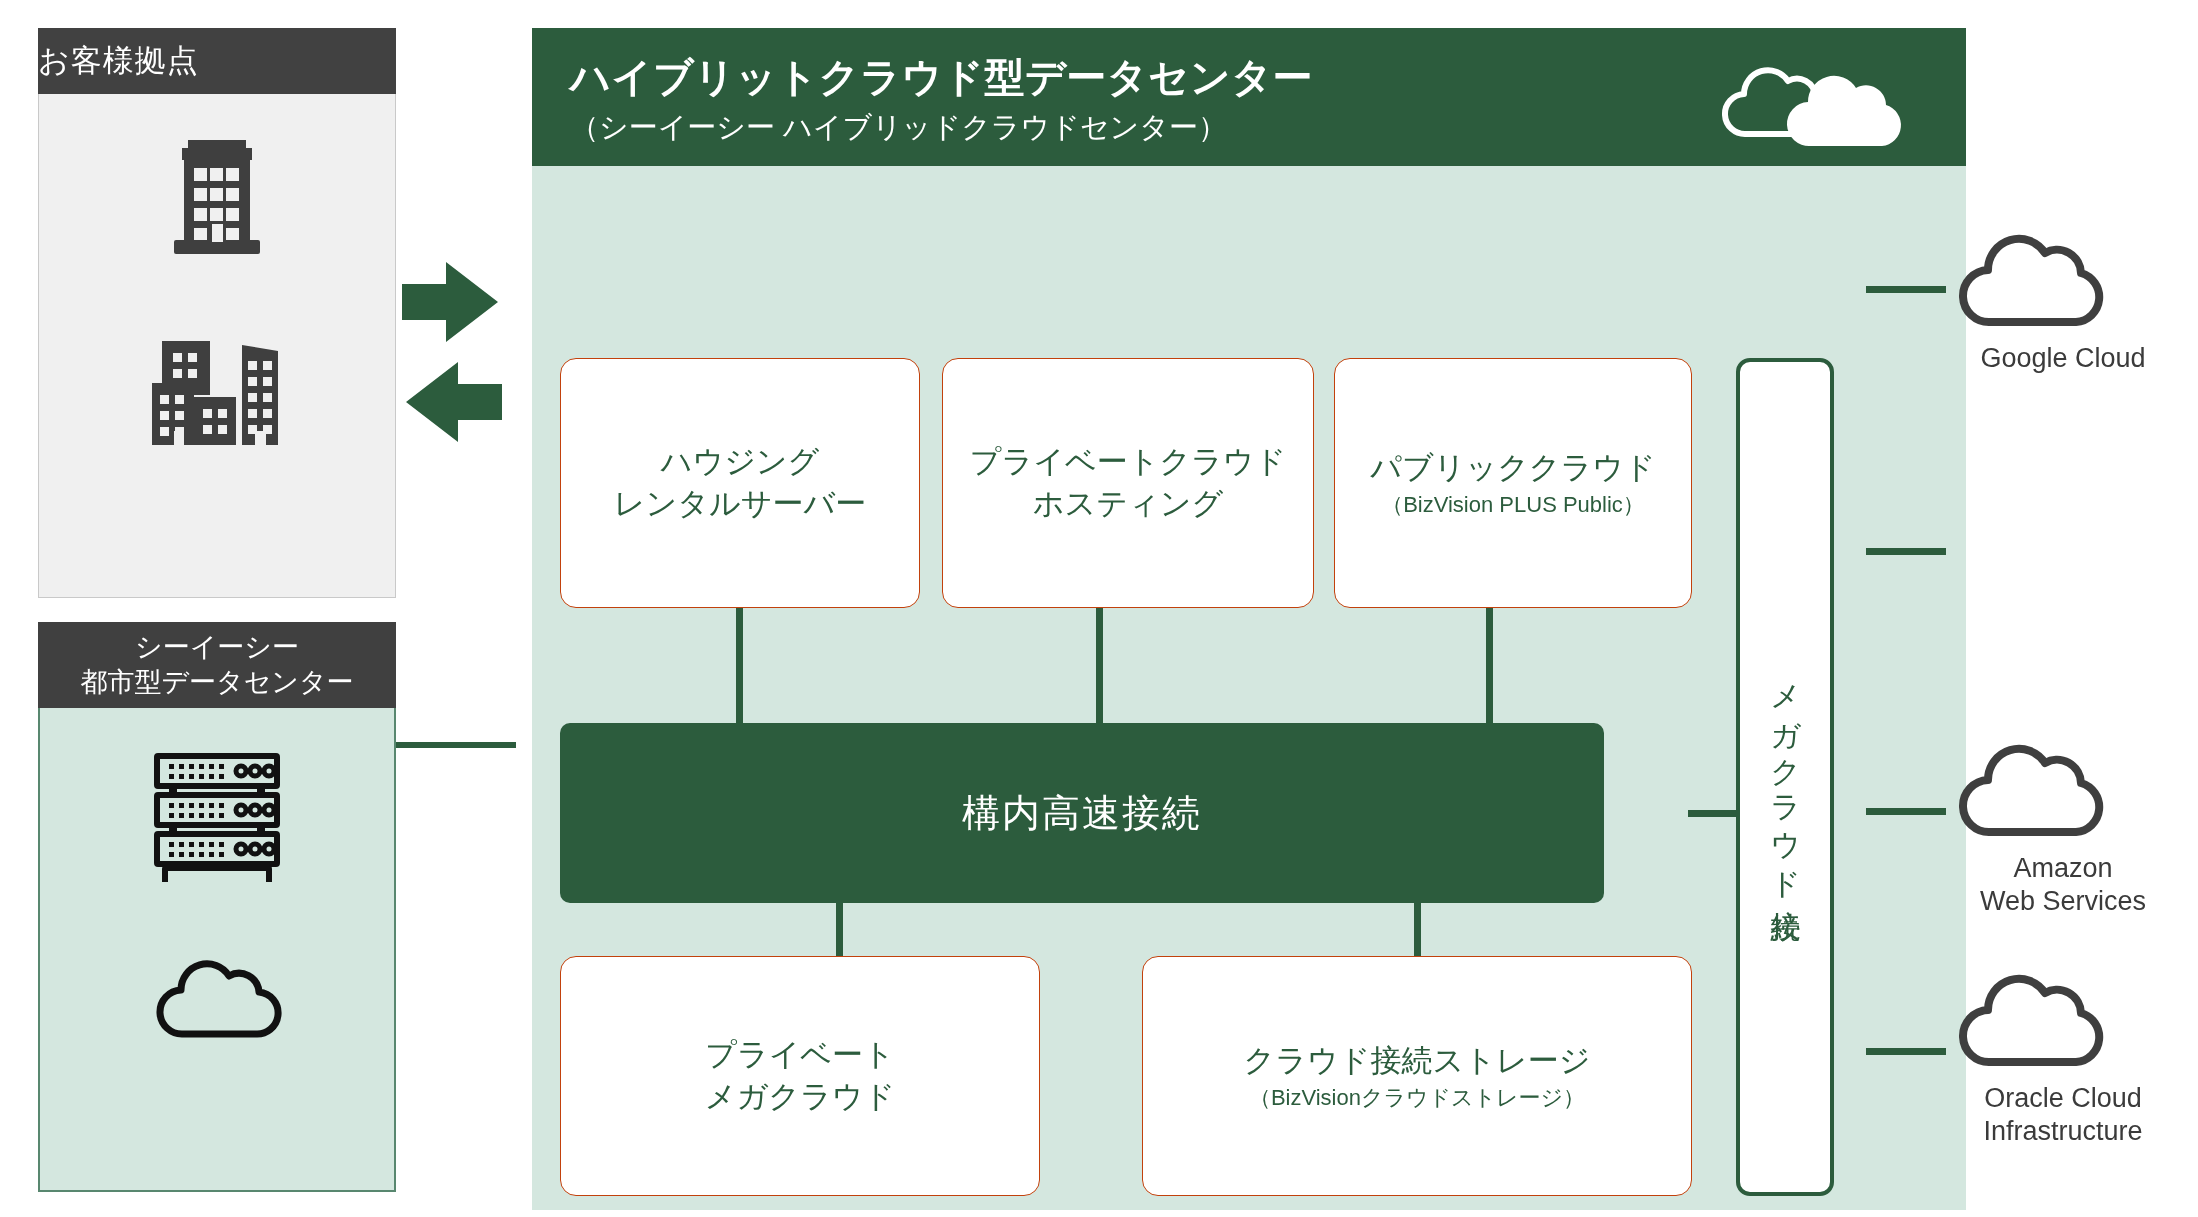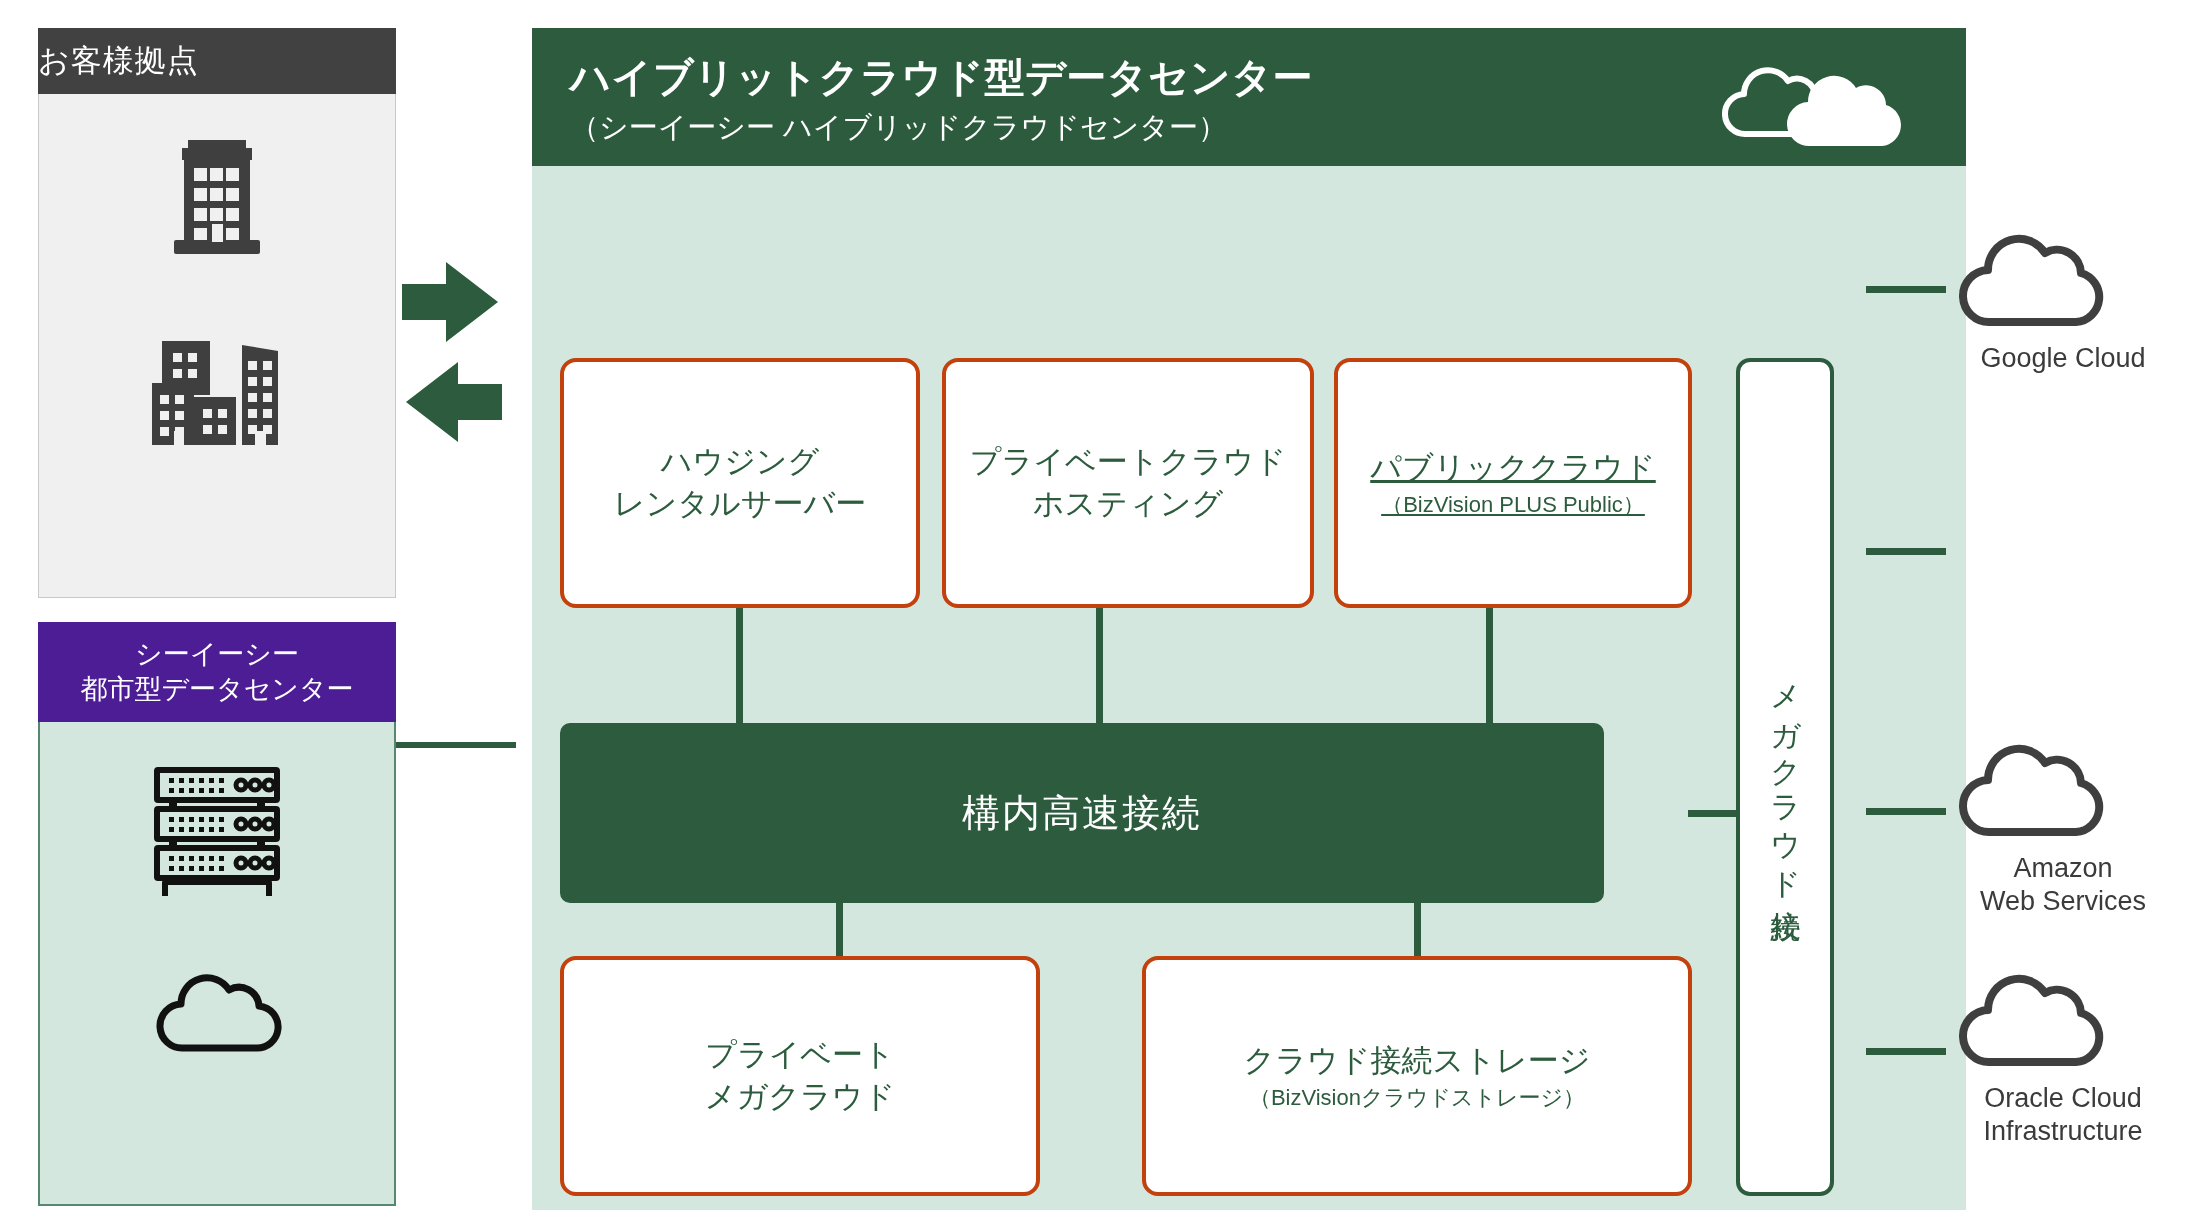--- a/index.html
+++ b/index.html
@@ -60,22 +60,22 @@
 
   .citydc-panel {
     position: absolute;
     left: 38px;
     top: 622px;
     width: 358px;
     height: 570px;
     box-sizing: border-box;
   }
   .citydc-header {
-    height: 100px;
-    background: #4c1d95;
+    height: 86px;
+    background: #404040;
     color: #ffffff;
     display: flex;
     flex-direction: column;
     align-items: center;
     justify-content: center;
     font-size: 27px;
     line-height: 1.28;
   }
   .citydc-body {
     height: 484px;
@@ -153,21 +153,21 @@
     width: 100%;
     height: 1044px;
     background: #d4e7df;
     box-sizing: border-box;
   }
 
   
   .svc-box {
     position: absolute;
     background: #ffffff;
-    border: 4px solid #c2410c;
+    border: 1px solid #c2410c;
     border-radius: 16px;
     box-sizing: border-box;
     display: flex;
     flex-direction: column;
     align-items: center;
     justify-content: center;
     color: #2c5c3d;
     text-align: center;
   }
   .svc-main {
@@ -175,21 +175,21 @@
     line-height: 1.34;
   }
   .svc-sub {
     font-size: 22px;
     line-height: 1.25;
     margin-top: 2px;
   }
 
   .top1 { left: 28px;  top: 192px; width: 360px; height: 250px; }
   .top2 { left: 410px; top: 192px; width: 372px; height: 250px; }
-  .top3 { left: 802px; top: 192px; width: 358px; height: 250px; text-decoration: underline; }
+  .top3 { left: 802px; top: 192px; width: 358px; height: 250px; }
 
   .bot1 { left: 28px;  top: 790px; width: 480px; height: 240px; }
   .bot2 { left: 610px; top: 790px; width: 550px; height: 240px; }
 
   
   .core-bar {
     position: absolute;
     left: 28px;
     top: 557px;
     width: 1044px;

